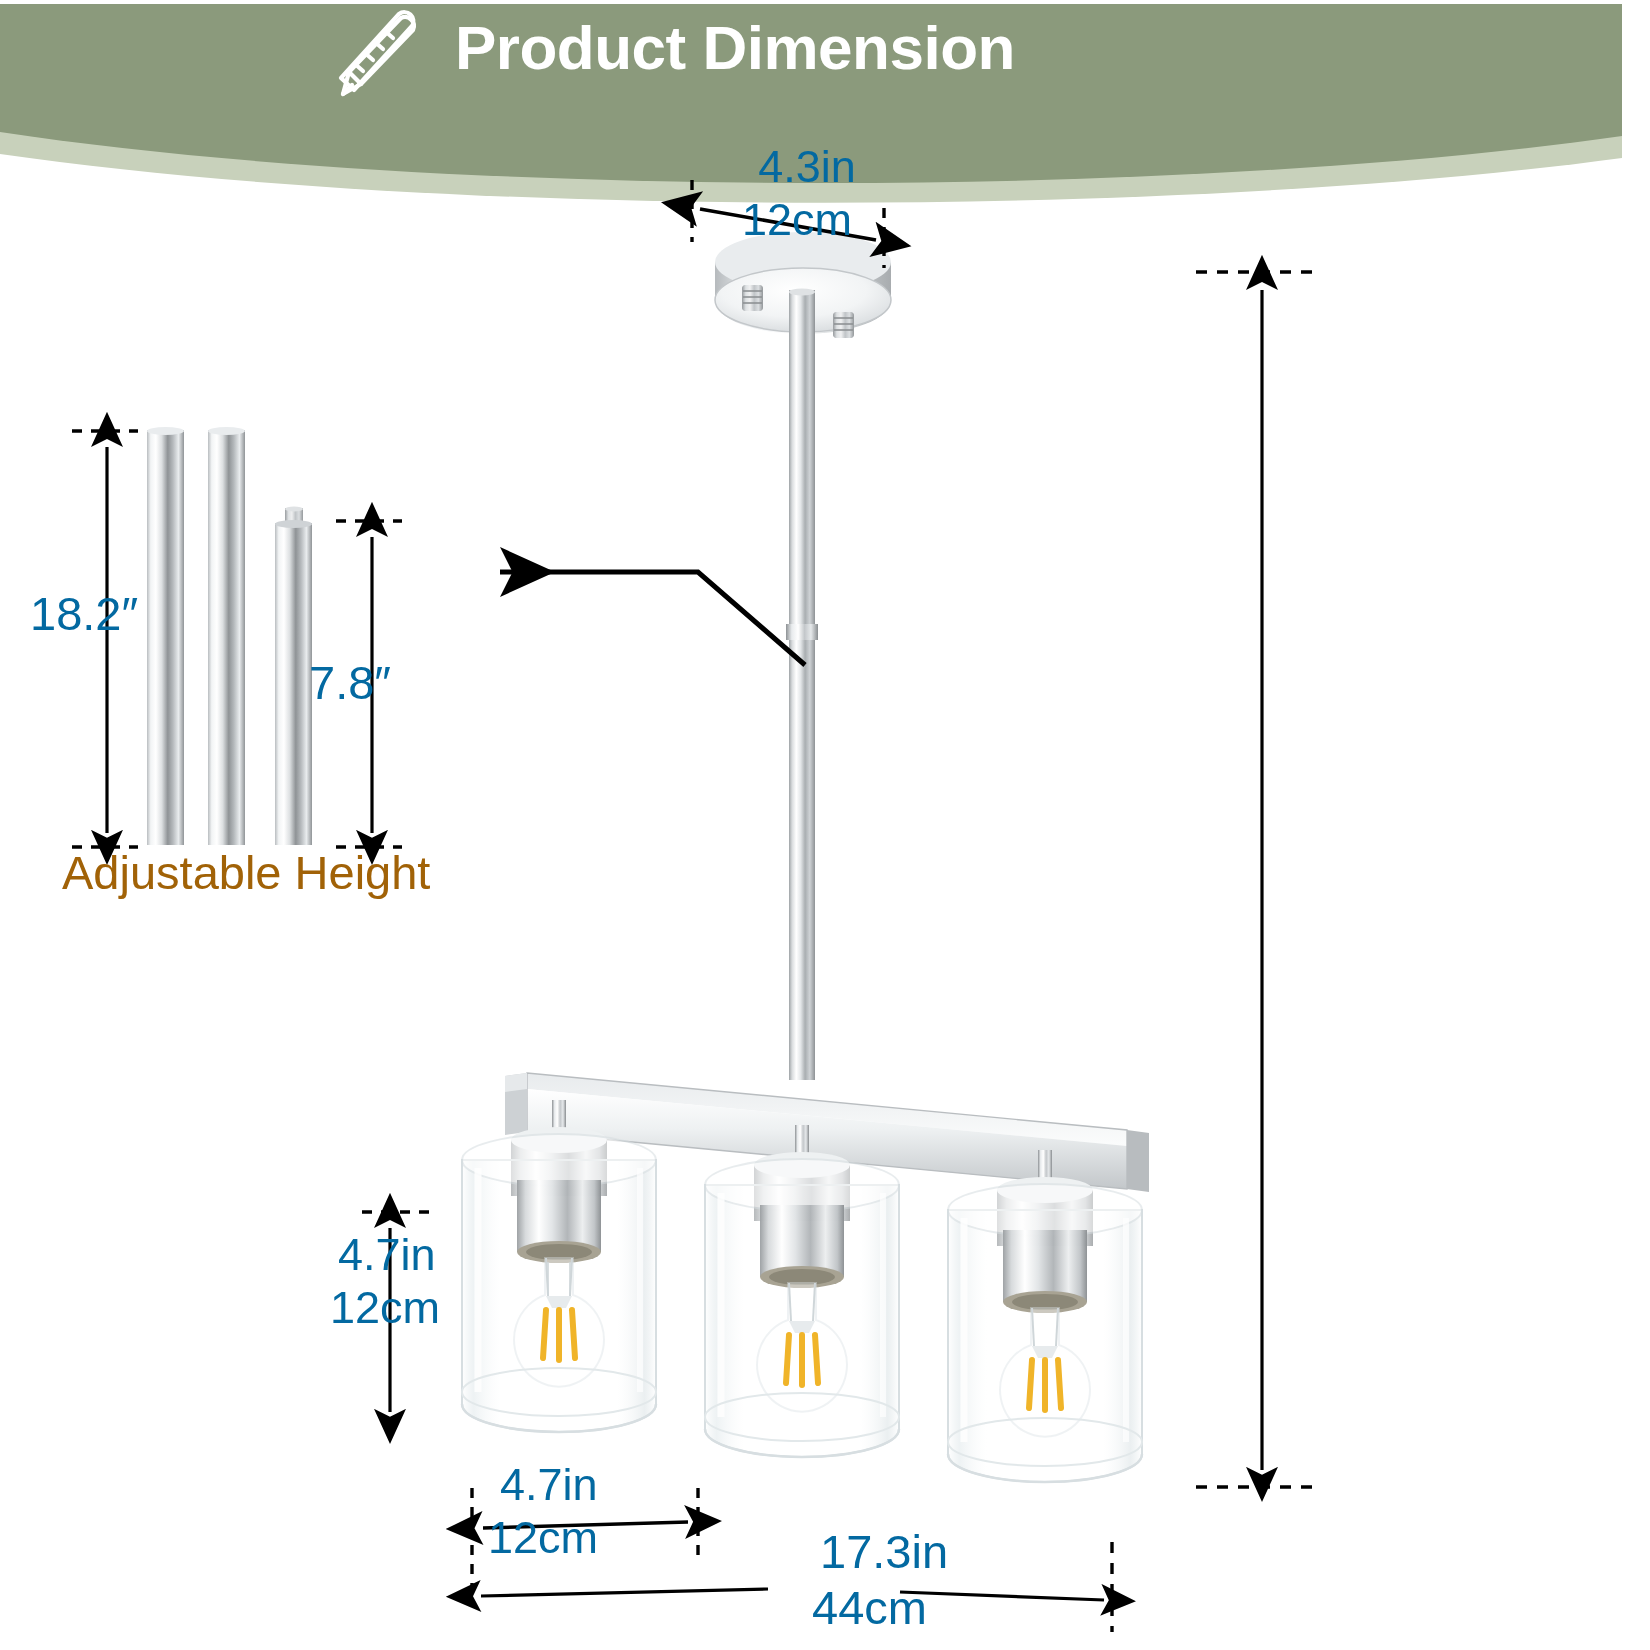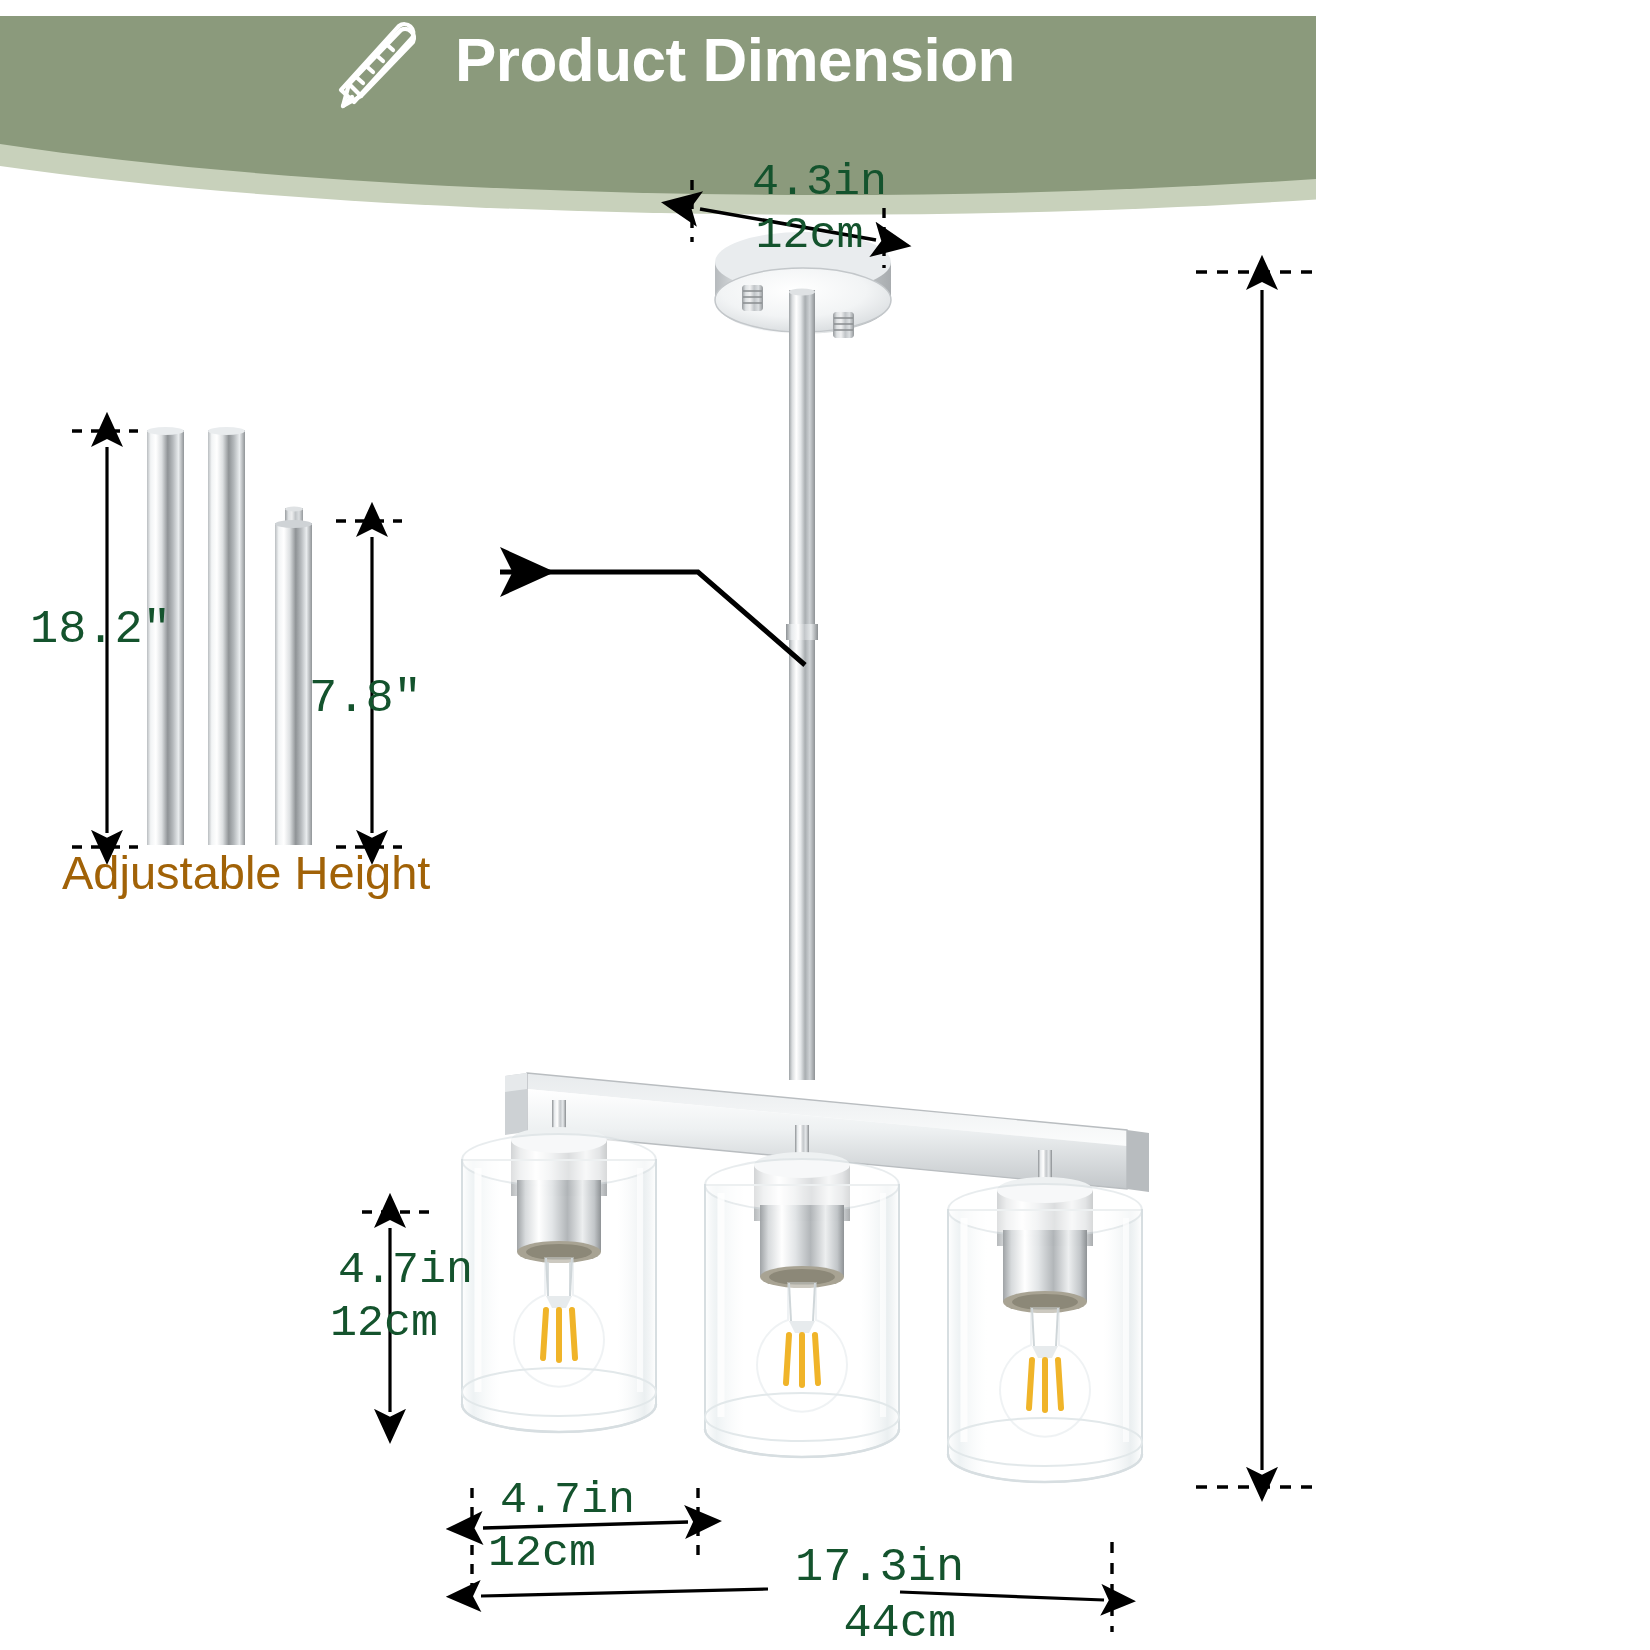--- a/index.html
+++ b/index.html
@@ -9,36 +9,35 @@
     background:#ffffff;
     font-family:"Liberation Sans", sans-serif;
     overflow:hidden;
     position:relative;
   }
   #stage{position:absolute;left:0;top:0;width:1650px;height:1650px;overflow:hidden;}
   #scene{position:absolute;left:0;top:0;width:1650px;height:1650px;}
   .abs{position:absolute;}
 
   
-  .header-wrap{position:absolute;left:0;top:16px;width:1316px;height:200px;overflow:hidden;}
+  .header-wrap{position:absolute;left:0;top:4px;width:1622px;height:200px;overflow:hidden;}
   .header-title{
     position:absolute;left:455px;top:8px;
     font-size:62px;font-weight:bold;color:#ffffff;
     letter-spacing:-0.5px;white-space:nowrap;
     font-family:"Liberation Sans", sans-serif;
   }
   .header-icon{position:absolute;left:325px;top:2px;width:105px;height:100px;}
 
   
   .dimtext{
-    position:absolute;color:#14532d;
-    font-family:Liberation Mono, monospace;
+    position:absolute;color:#0369a1;
+    font-family:Liberation Sans, sans-serif;
     font-size:45px;line-height:53px;white-space:nowrap;
     font-weight:400;
-    margin-top:16px;
   }
   .dimtext.big{font-size:47px;line-height:56px;}
   .caption{
     position:absolute;color:#a16207;
     font-family:"Liberation Sans", sans-serif;
     font-size:47px;white-space:nowrap;font-weight:400;
   }
 </style>
 </head>
 <body>
@@ -372,19 +371,19 @@
     <div class="dimtext" style="left:338px;top:1228px;">
       <span>4.7in</span><br>
       <span style="position:relative;left:-8px;">12cm</span>
     </div>
 
     <div class="dimtext" style="left:500px;top:1458px;">
       <span>4.7in</span><br>
       <span style="position:relative;left:-12px;">12cm</span>
     </div>
 
-    <div class="dimtext big" style="left:795px;top:1524px;text-align:right;">
+    <div class="dimtext big" style="left:820px;top:1524px;">
       <span>17.3in</span><br>
       <span style="position:relative;left:-8px;">44cm</span>
     </div>
 
   </div>
 </div>
 
 </body></html>

